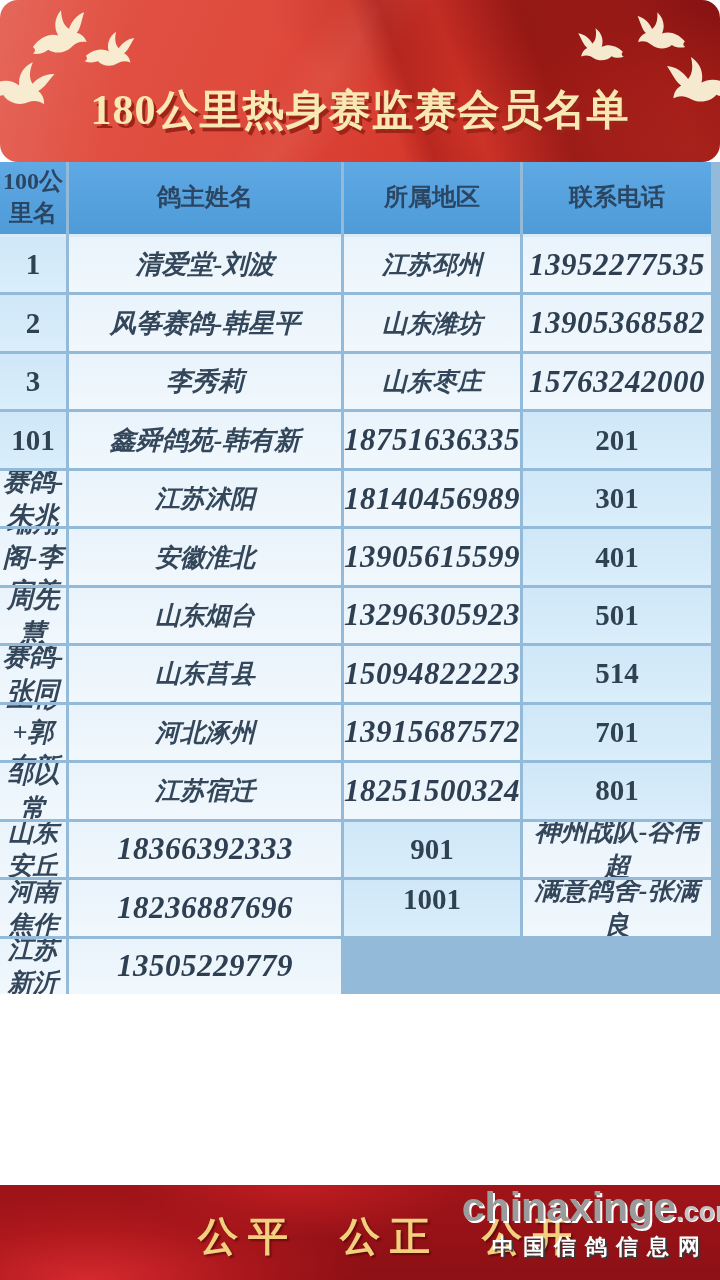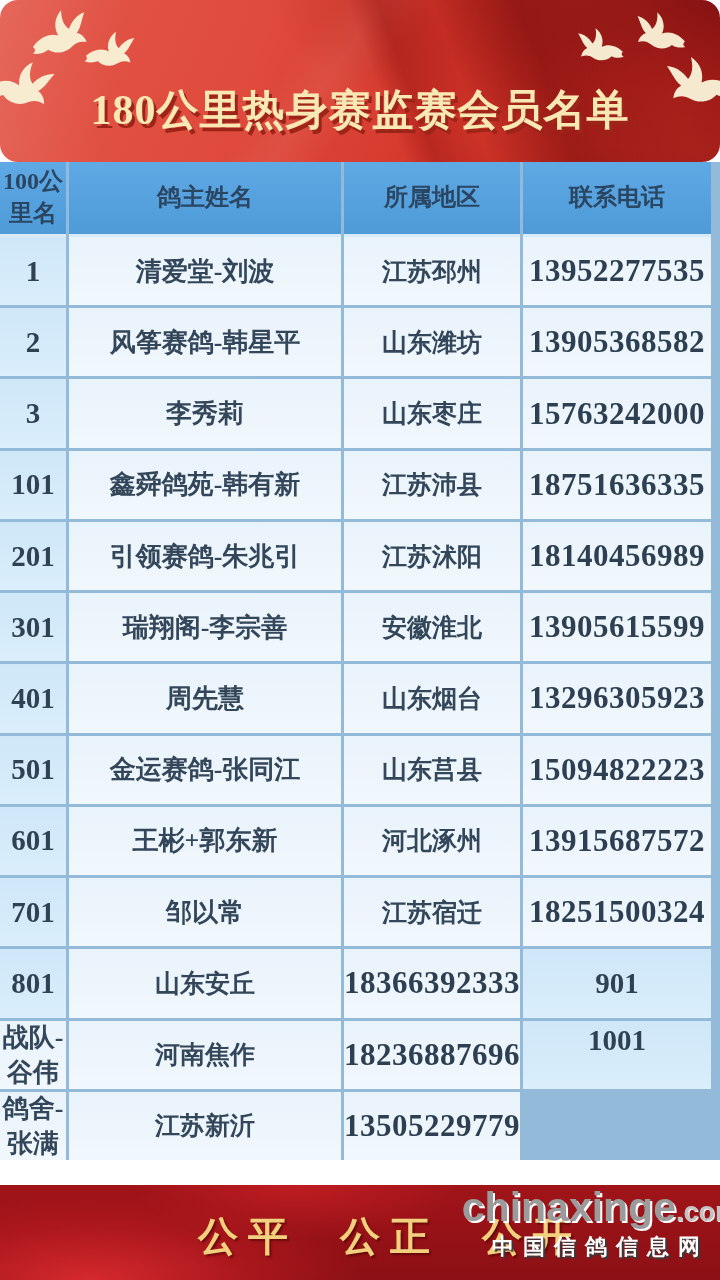--- a/index.html
+++ b/index.html
@@ -35,21 +35,21 @@
   .dove{position:absolute;fill:#f8f0d5;opacity:.97;z-index:2;}
   .d1{left:28px;top:6px;width:60px;height:54px;transform:rotate(-6deg);}
   .d2{left:84px;top:27px;width:50px;height:45px;transform:rotate(8deg);}
   .d3{left:-12px;top:54px;width:64px;height:58px;transform:rotate(18deg);}
   .d4{left:636px;top:8px;width:52px;height:47px;transform:scaleX(-1);}
   .d5{left:578px;top:24px;width:47px;height:42px;transform:scaleX(-1) rotate(6deg);}
   .d6{left:668px;top:50px;width:66px;height:60px;transform:scaleX(-1) rotate(10deg);}
 
   
   .table-area{
-    position:absolute;left:0;top:162px;width:720px;height:998px;
+    position:absolute;left:0;top:162px;width:720px;height:832px;
     display:grid;
     grid-template-columns:66px 272px 176px 188px;
     grid-template-rows:72px repeat(13, 1fr);
     column-gap:3px;row-gap:3px;
     background:#93bbd9;
   }
   .cell{
     display:flex;align-items:center;justify-content:center;
     text-align:center;overflow:hidden;
   }
@@ -58,21 +58,21 @@
     color:#2a4663;font-weight:bold;font-size:24px;line-height:1.32;
     padding:0 2px;
     box-shadow:0 3px 0 0 #d9eaf8; 
   }
   .rank{
     background:linear-gradient(#cfe7f8,#daeefb);
     font-size:29px;font-weight:bold;color:#2f4254;
   }
   .data{
     background:linear-gradient(#e9f3fb,#f1f8fd);
-    color:#33465a;font-weight:bold;
+    color:#33465a;font-weight:bold;font-style:italic;
   }
   .name{font-size:26px;}
   .region{font-size:25px;}
   .phone{font-size:31px;letter-spacing:.5px;color:#2e3f52;}
   
   .table-area .rank:nth-last-child(4){align-items:flex-start;padding-top:3px;text-align:center;}
 
   
   .footer{
     position:absolute;left:0;top:1185px;width:720px;height:95px;overflow:hidden;
@@ -156,21 +156,20 @@
     <div class="cell data region">山东潍坊</div>
     <div class="cell data phone">13905368582</div>
 
     <div class="cell rank">3</div>
     <div class="cell data name">李秀莉</div>
     <div class="cell data region">山东枣庄</div>
     <div class="cell data phone">15763242000</div>
 
     <div class="cell rank">101</div>
     <div class="cell data name">鑫舜鸽苑-韩有新</div>
-    <div class="cell data region">江苏沛县</div>
     <div class="cell data phone">18751636335</div>
 
     <div class="cell rank">201</div>
     <div class="cell data name">引领赛鸽-朱兆引</div>
     <div class="cell data region">江苏沭阳</div>
     <div class="cell data phone">18140456989</div>
 
     <div class="cell rank">301</div>
     <div class="cell data name">瑞翔阁-李宗善</div>
     <div class="cell data region">安徽淮北</div>
@@ -179,21 +178,21 @@
     <div class="cell rank">401</div>
     <div class="cell data name">周先慧</div>
     <div class="cell data region">山东烟台</div>
     <div class="cell data phone">13296305923</div>
 
     <div class="cell rank">501</div>
     <div class="cell data name">金运赛鸽-张同江</div>
     <div class="cell data region">山东莒县</div>
     <div class="cell data phone">15094822223</div>
 
-    <div class="cell rank">601</div>
+    <div class="cell rank">514</div>
     <div class="cell data name">王彬+郭东新</div>
     <div class="cell data region">河北涿州</div>
     <div class="cell data phone">13915687572</div>
 
     <div class="cell rank">701</div>
     <div class="cell data name">邹以常</div>
     <div class="cell data region">江苏宿迁</div>
     <div class="cell data phone">18251500324</div>
 
     <div class="cell rank">801</div>

